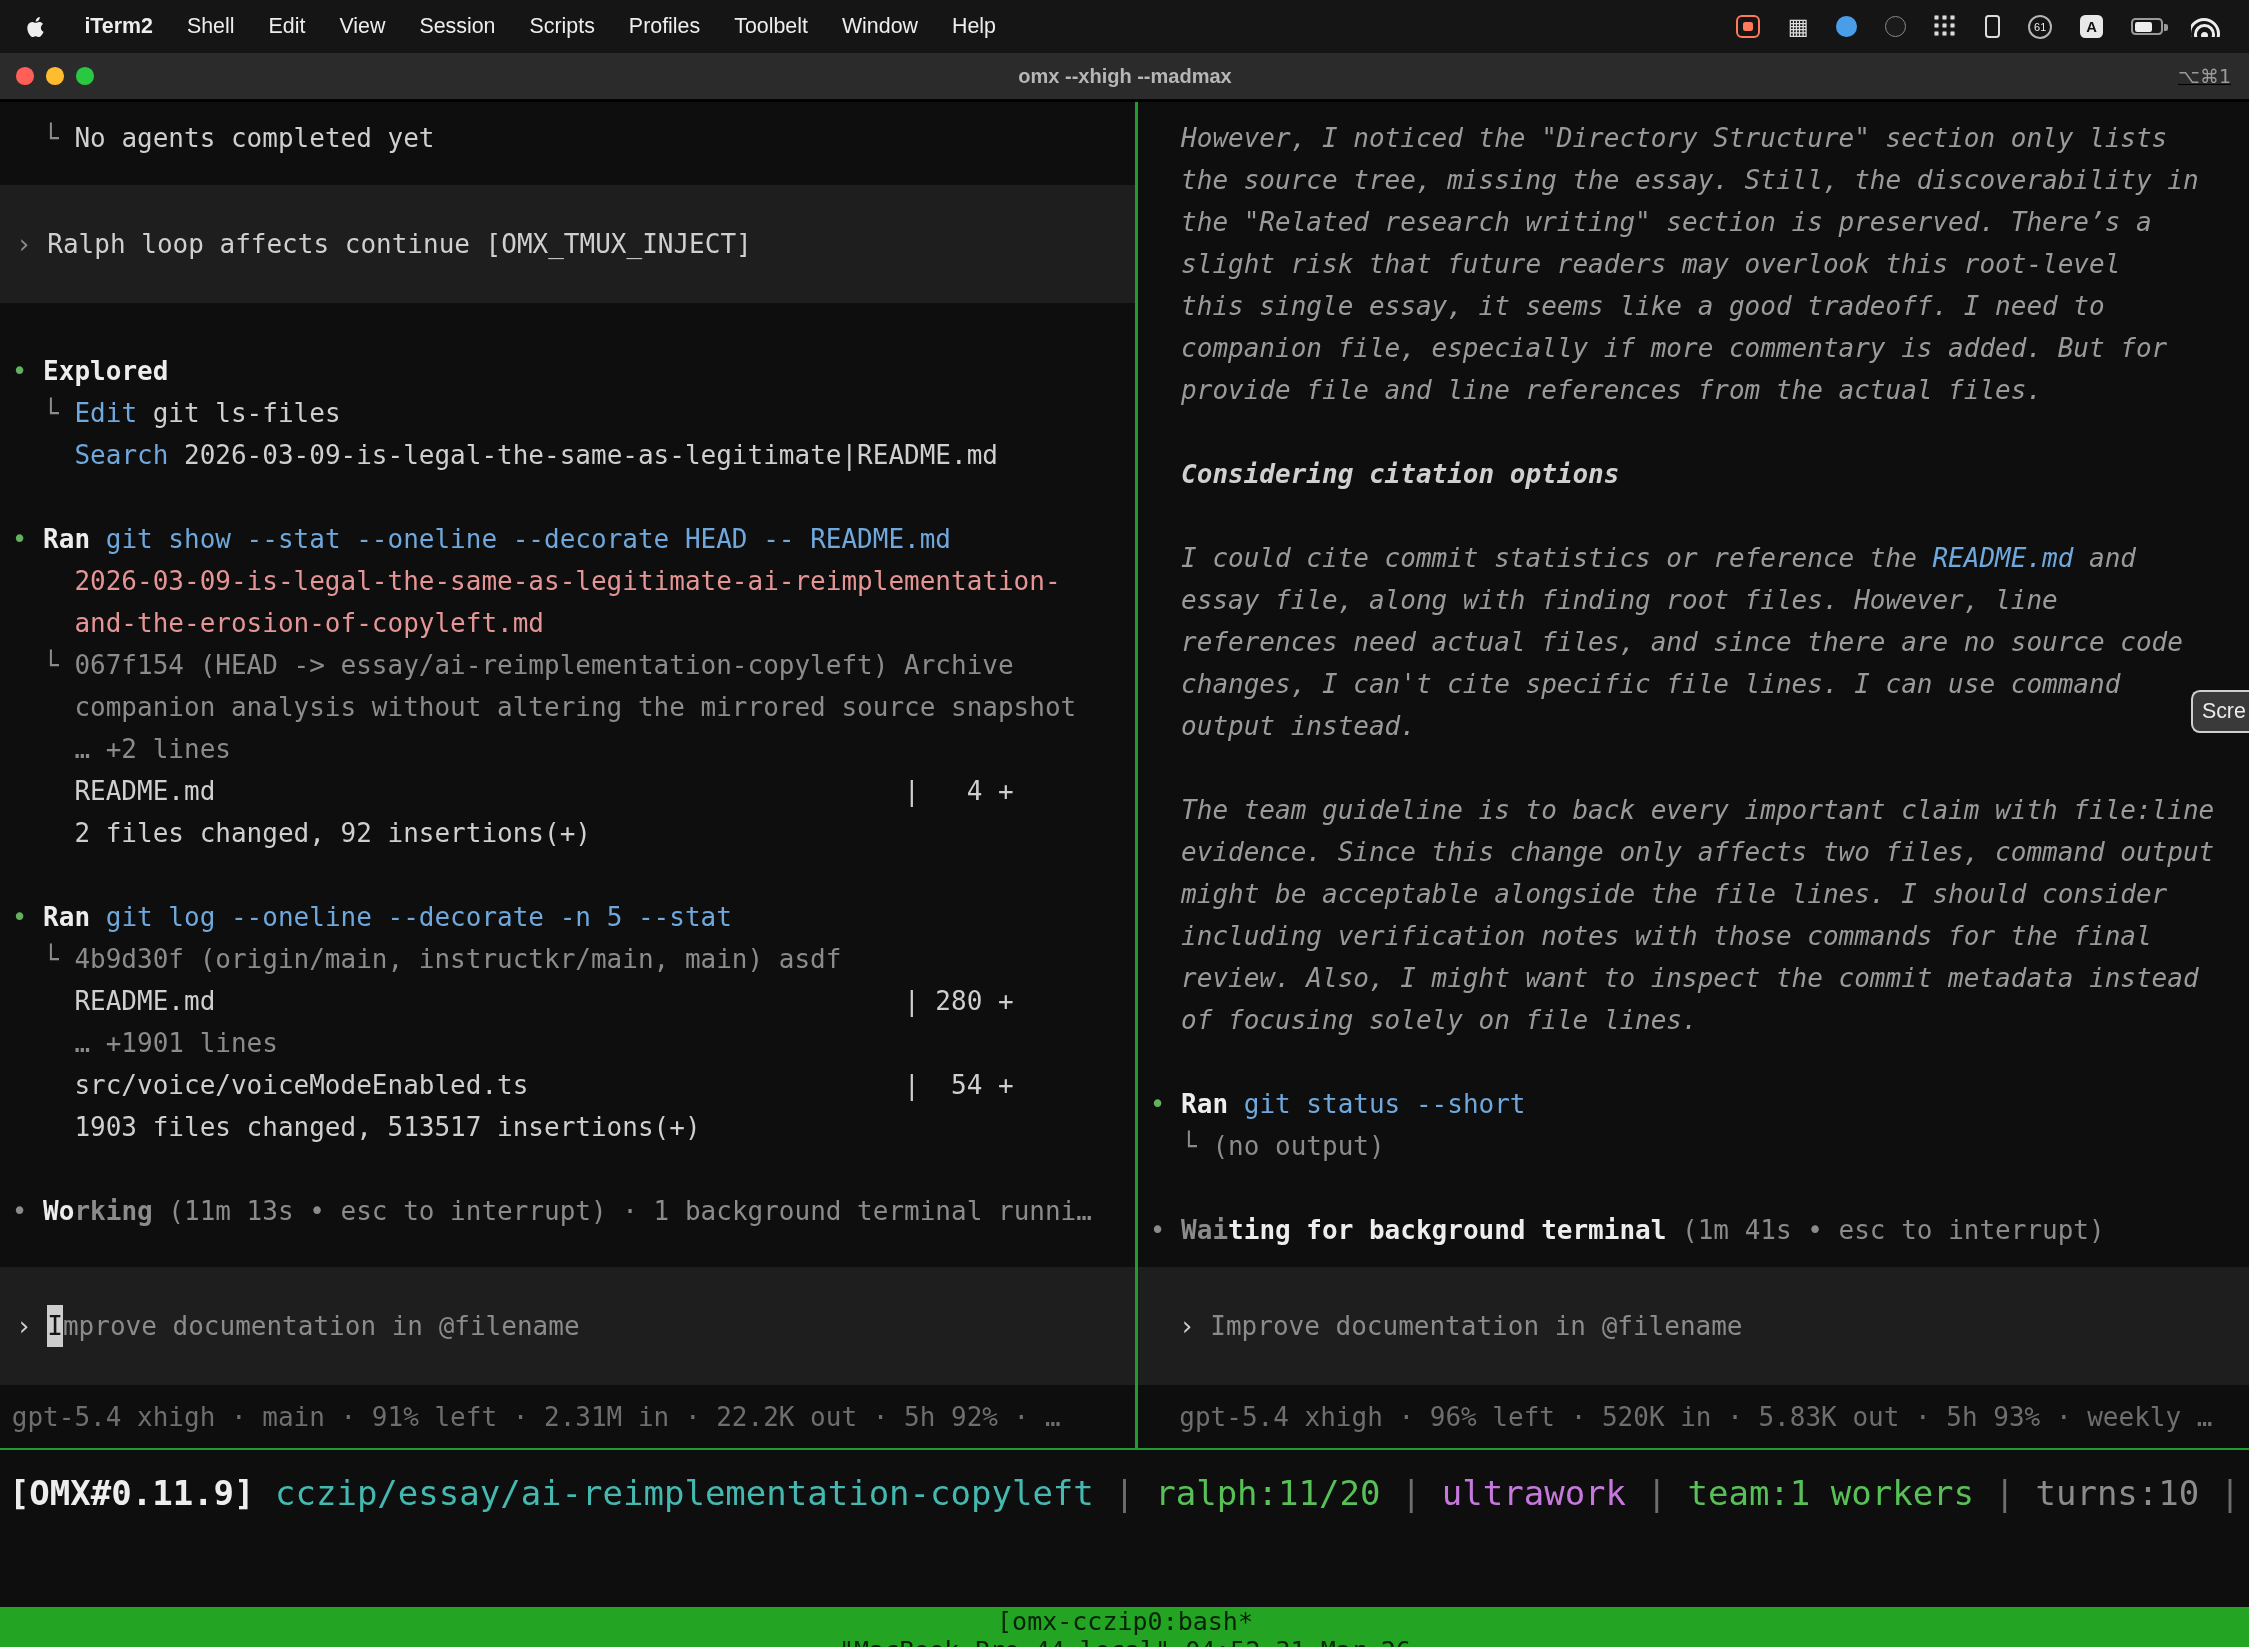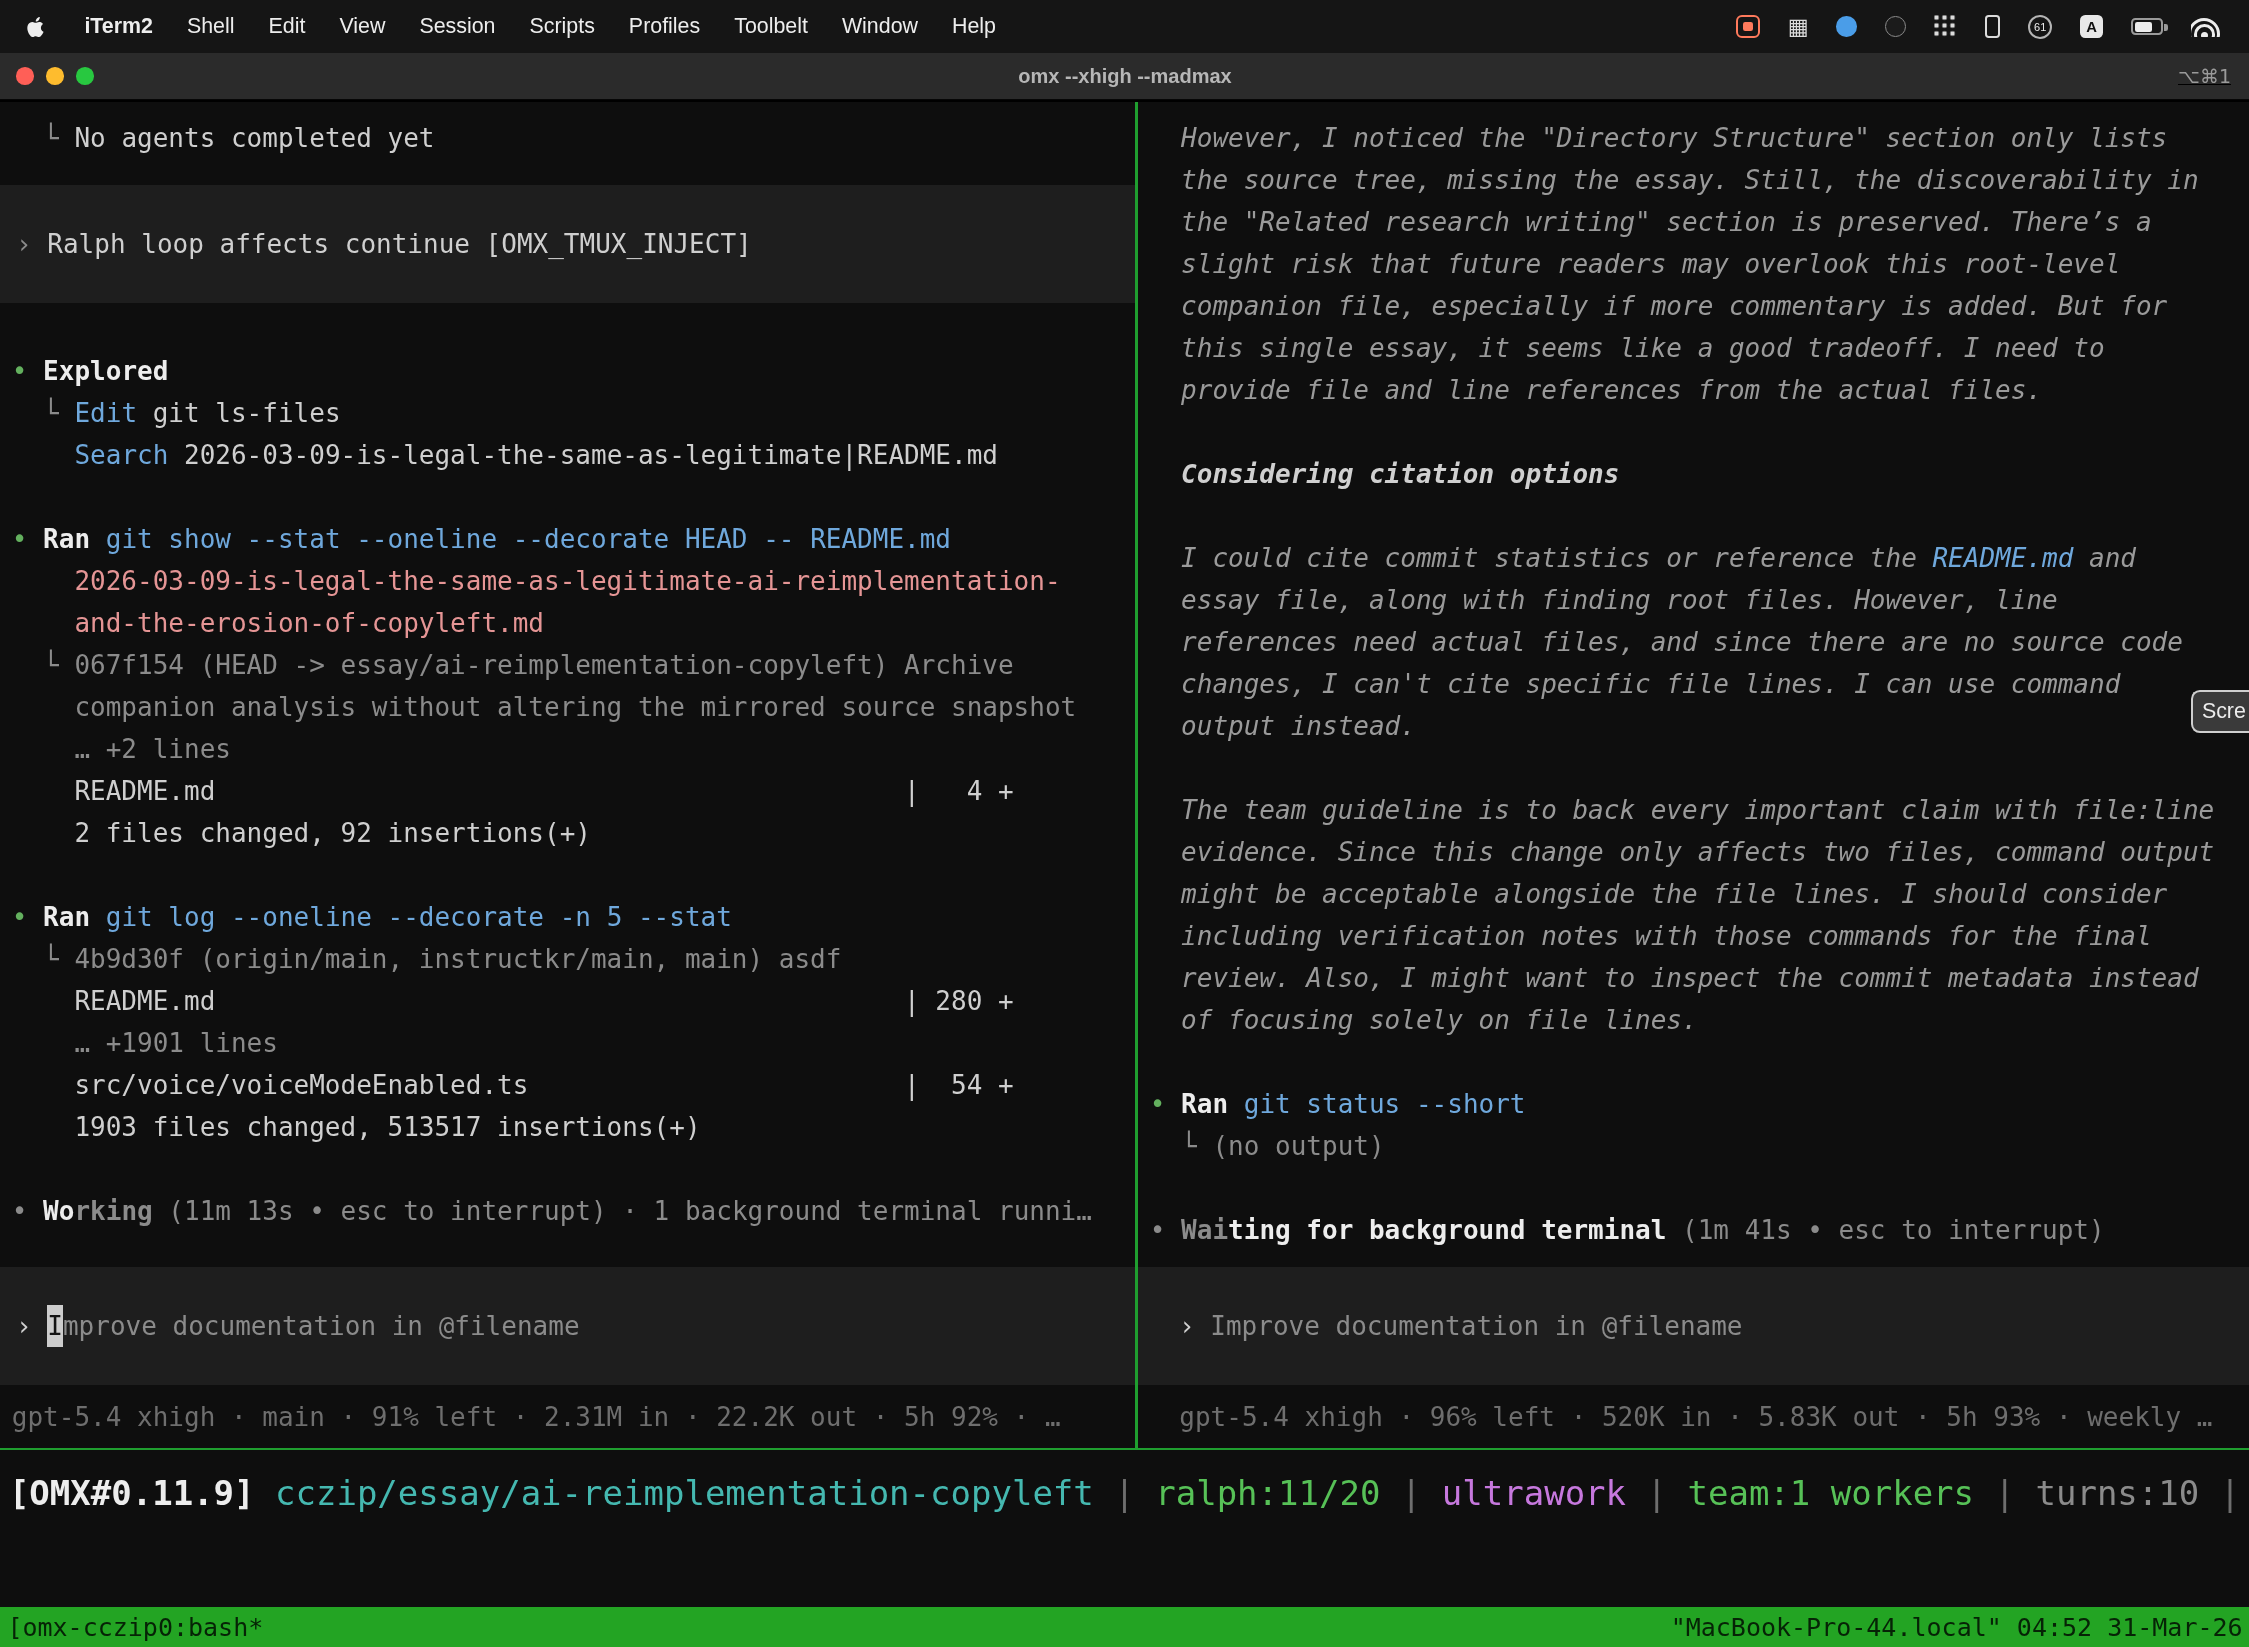--- a/index.html
+++ b/index.html
@@ -82,21 +82,21 @@
   .input-strip { margin-bottom:10.3px; }
   .status-line { height:42px; color:#6e6e6e; white-space:pre; }
   .pane-right .input-strip { padding-left:41px; }
   .pane-right .status-line { padding-left:29.5px; }
 
   .omx-bar { padding:22px 0 0 8.9px; font-size:34px; line-height:42px; }
 
   
   .tmux-bar { position:absolute; left:0; right:0; bottom:0; height:41px; background:#23a423;
     color:#062306; display:flex; align-items:center; justify-content:space-between;
-    font-size:25px; padding:0 7.4px; white-space:pre; }
+    font-size:25px; padding:0 7.4px; white-space:pre;flex-direction:column; }
 
   
   .edge-overlay { position:absolute; top:690px; right:0; width:59px; height:43px;
     background:#3a3a3a; border:2.2px solid #cfcfcf; border-right:none;
     border-radius:8.9px 0 0 8.9px; color:#ececec; font-size:21.4px;
     font-family:"Liberation Sans", sans-serif; display:flex; align-items:center;
     padding-left:8.9px; overflow:hidden; white-space:nowrap; z-index:5; }
 </style>
 </head>
 <body>
@@ -196,22 +196,22 @@
     </div>
 
     <div class="v-divider"></div>
 
     <div class="pane pane-right">
       <div>
           <div class="tl"><span class="c-it">  However, I noticed the "Directory Structure" section only lists</span></div>
           <div class="tl"><span class="c-it">  the source tree, missing the essay. Still, the discoverability in</span></div>
           <div class="tl"><span class="c-it">  the "Related research writing" section is preserved. There’s a</span></div>
           <div class="tl"><span class="c-it">  slight risk that future readers may overlook this root-level</span></div>
+          <div class="tl"><span class="c-it">  this single essay, it seems like a good tradeoff. I need to</span></div>
           <div class="tl"><span class="c-it">  companion file, especially if more commentary is added. But for</span></div>
-          <div class="tl"><span class="c-it">  this single essay, it seems like a good tradeoff. I need to</span></div>
           <div class="tl"><span class="c-it">  provide file and line references from the actual files.</span></div>
           <div class="tl">&nbsp;</div>
           <div class="tl"><span class="c-ith">  Considering citation options</span></div>
           <div class="tl">&nbsp;</div>
           <div class="tl"><span class="c-it">  I could cite commit statistics or reference the </span><span class="c-bit">README.md</span><span class="c-it"> and</span></div>
           <div class="tl"><span class="c-it">  essay file, along with finding root files. However, line</span></div>
           <div class="tl"><span class="c-it">  references need actual files, and since there are no source code</span></div>
           <div class="tl"><span class="c-it">  changes, I can't cite specific file lines. I can use command</span></div>
           <div class="tl"><span class="c-it">  output instead.</span></div>
           <div class="tl">&nbsp;</div>

